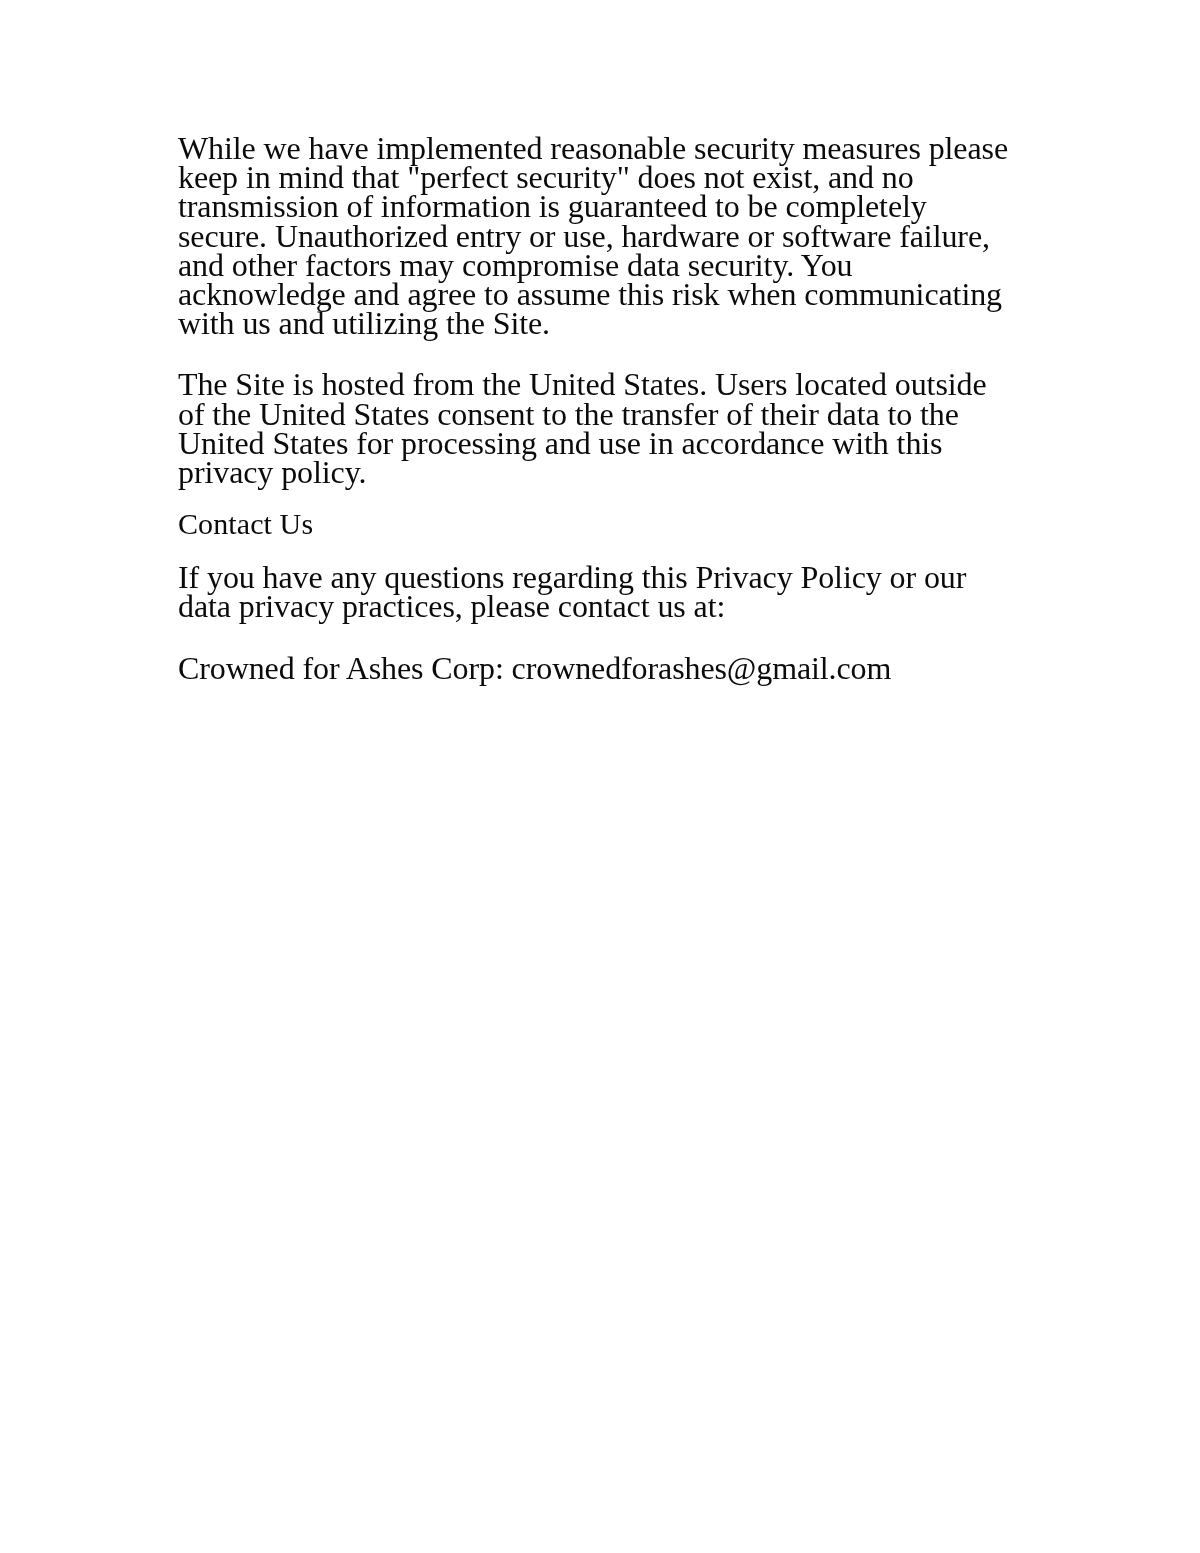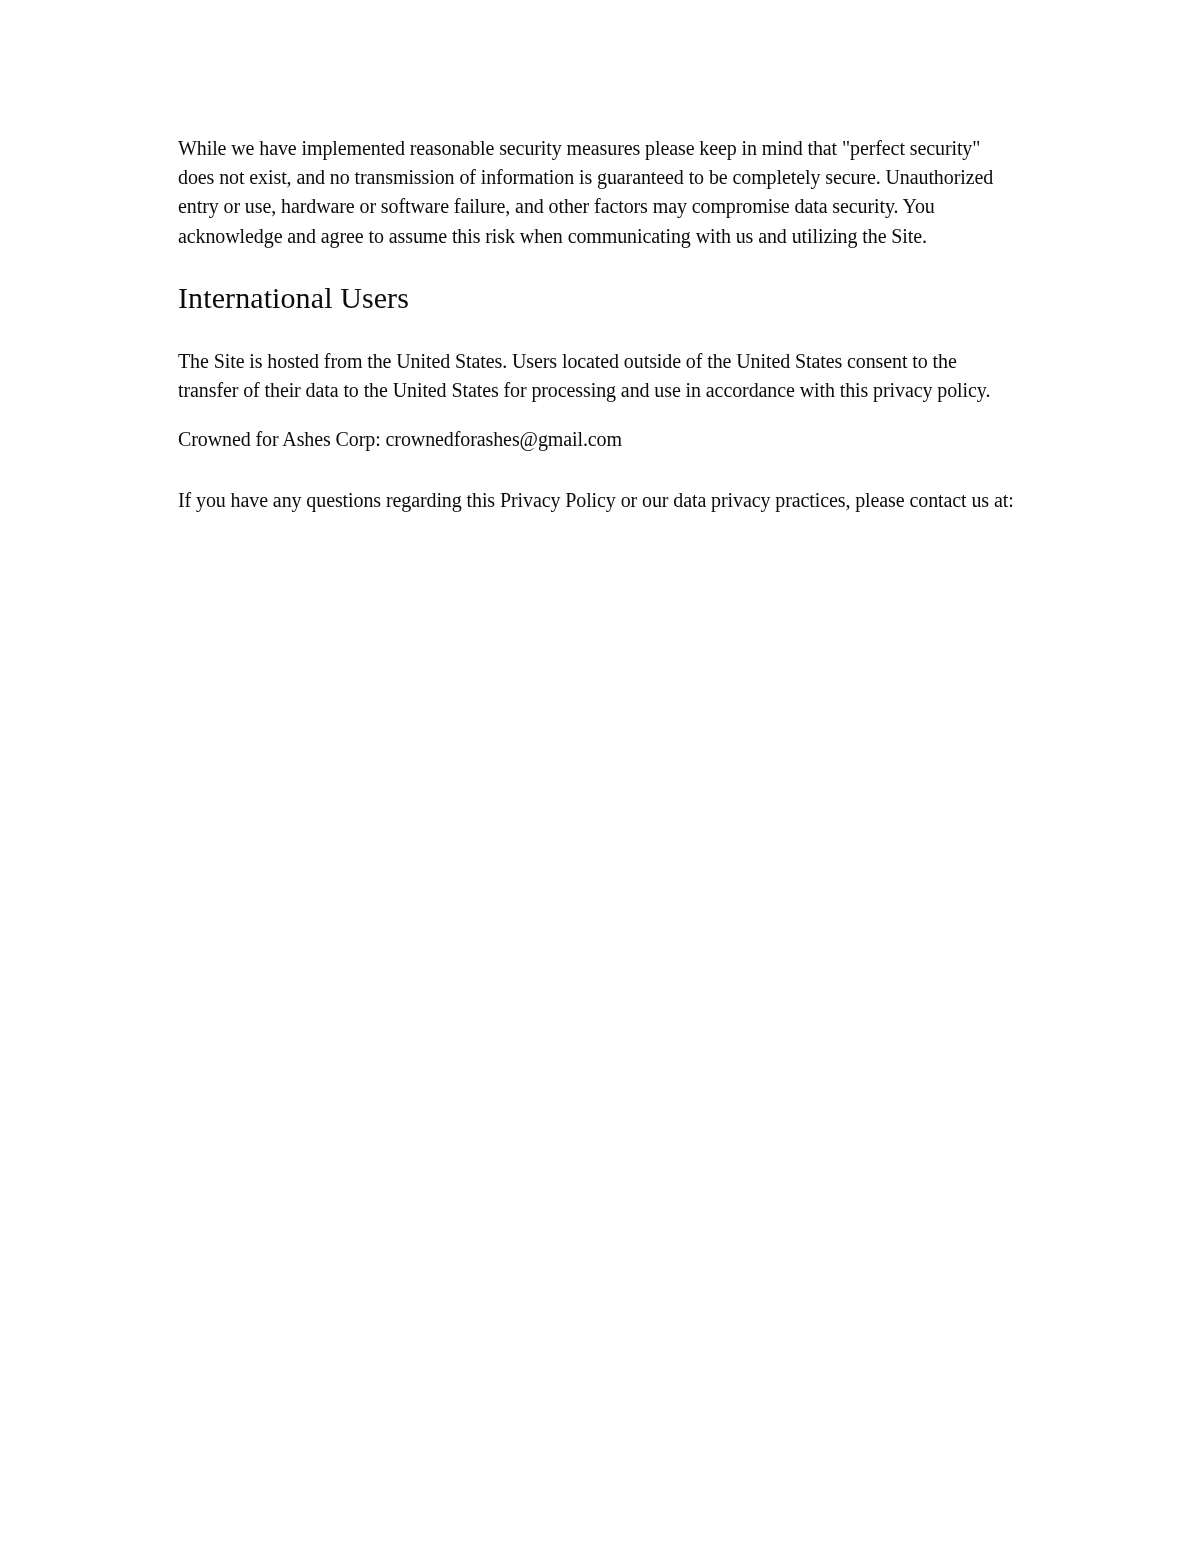--- a/index.html
+++ b/index.html
@@ -22,21 +22,21 @@
     box-sizing: border-box;
   }
   .content {
     position: absolute;
     left: 178px;
     top: 134px;
     width: 836px;
   }
   p.body-text {
     margin: 0 0 30px 0;
-    font-size: 20px;
+    font-size: 32px;
     line-height: 29.2px;
     letter-spacing: -0.1px;
     text-align: left;
     color: #0b0b0b;
   }
   p.body-text:last-child {
     margin-bottom: 0;
     margin-top: 32px;
   }
   h2.section-heading {
@@ -56,23 +56,23 @@
 </style>
 </head>
 <body>
 
 <div class="page">
   <div class="content">
 
     <p class="body-text">While we have implemented reasonable security measures please keep in mind that "perfect security" does not exist, and no transmission of information is guaranteed to be completely secure. Unauthorized entry or use, hardware or software failure, and other factors may compromise data security. You acknowledge and agree to assume this risk when communicating with us and utilizing the Site.</p>
 
     <div class="section">
-      <h2 class="section-heading">International Users</h2>
       <p class="body-text">The Site is hosted from the United States. Users located outside of the United States consent to the transfer of their data to the United States for processing and use in accordance with this privacy policy.</p>
     </div>
 
     <div class="section">
+      <h2 class="section-heading">Contact Us</h2>
+      <p class="body-text">If you have any questions regarding this Privacy Policy or our data privacy practices, please contact us at:</p>
       <p class="body-text contact-line">Crowned for Ashes Corp: crownedforashes@gmail.com</p>
-      <p class="body-text">If you have any questions regarding this Privacy Policy or our data privacy practices, please contact us at:</p>
     </div>
 
   </div>
 </div>
 
 </body></html>

